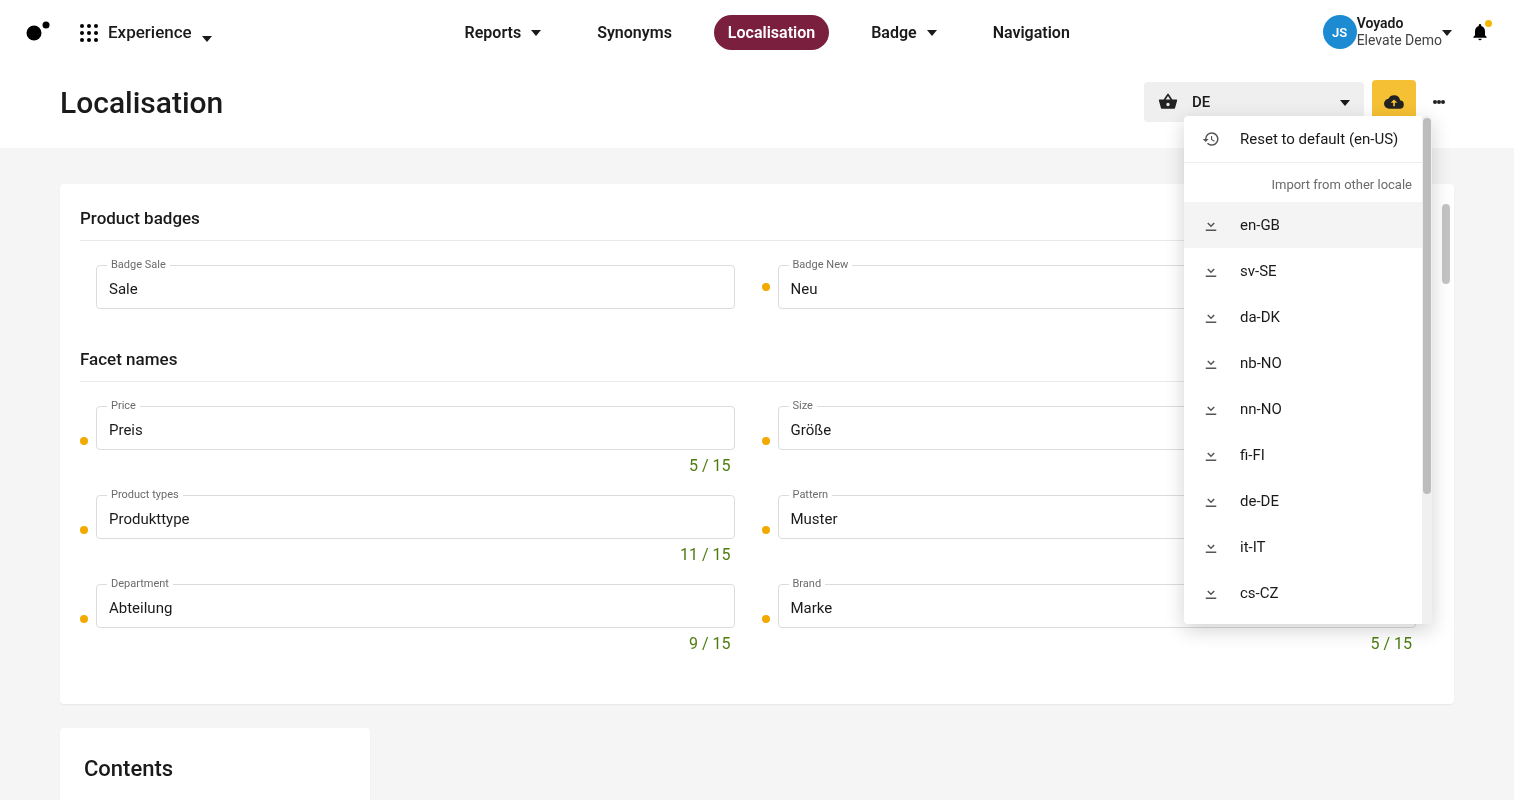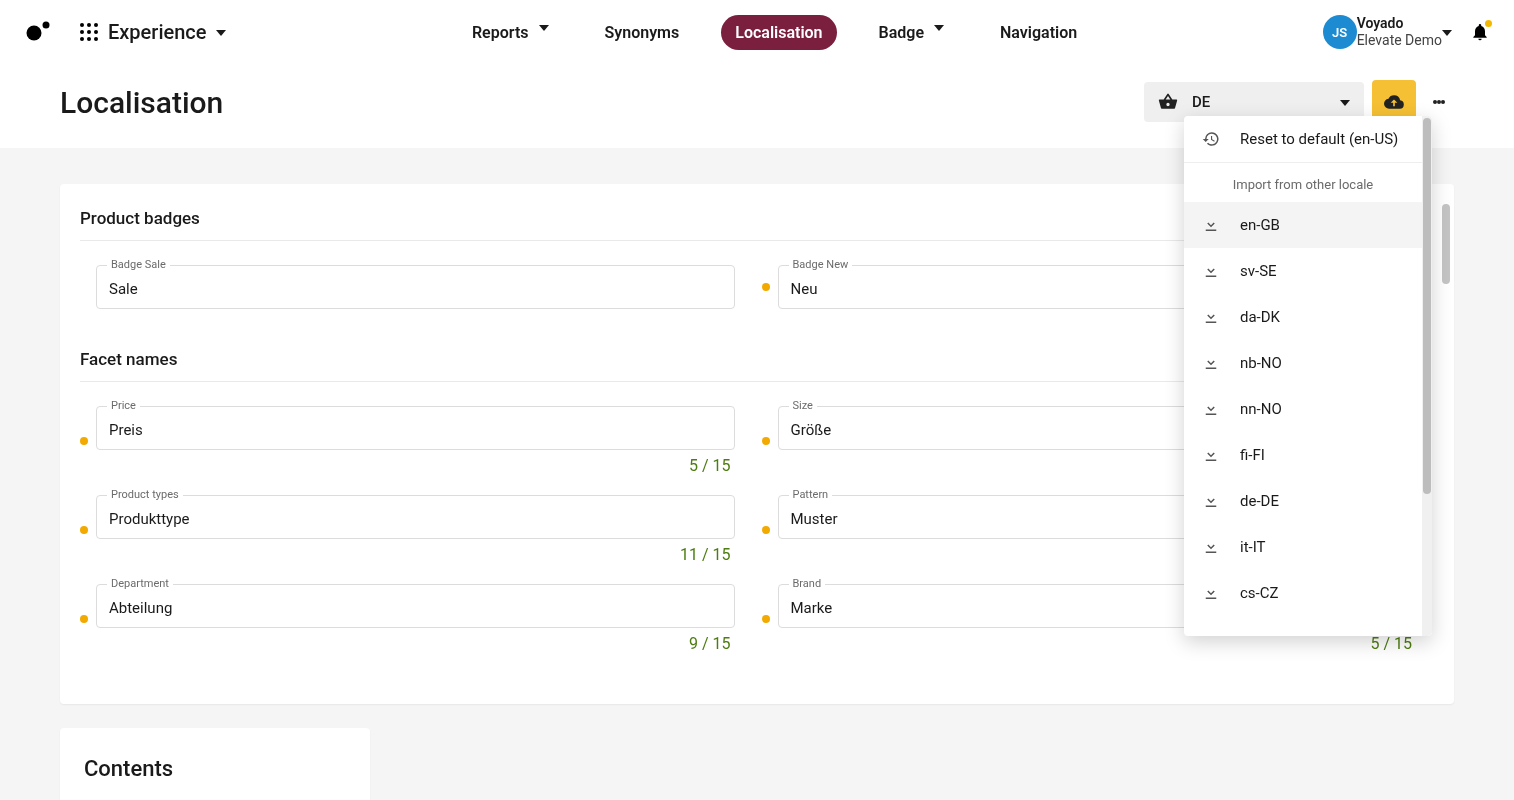--- a/index.html
+++ b/index.html
@@ -21,23 +21,23 @@
     gap: 16px;
   }
   .logo {
     width: 28px; height: 28px;
     margin-right: 12px;
     position: relative;
   }
   .logo svg { width: 100%; height: 100%; }
   .app-menu {
     display: flex;
-    align-items: center;
+    align-items: flex-end;
     gap: 10px;
-    font-size: 20px;
+    font-size: 17px;
     font-weight: 500;
     cursor: pointer;
   }
   .apps-icon {
     display: grid;
     grid-template-columns: repeat(3, 4px);
     grid-template-rows: repeat(3, 4px);
     gap: 3px;
   }
   .apps-icon span {
@@ -51,21 +51,21 @@
     margin-top: 2px;
   }
   .nav-center {
     flex: 1;
     display: flex;
     justify-content: center;
     gap: 28px;
     align-items: center;
   }
   .nav-item {
-    display: flex; align-items: flex-start; gap: 10px;
+    display: flex; align-items: center; gap: 10px;
     font-size: 16px; font-weight: 600;
     padding: 8px 14px;
     border-radius: 999px;
     cursor: pointer;
   }
   .nav-item.active {
     background: #7a1f3d;
     color: #fff;
   }
   .nav-right {
@@ -242,21 +242,21 @@
     background: #fff;
     border-radius: 4px;
     box-shadow: 0 6px 20px rgba(0,0,0,0.18);
     z-index: 20;
     overflow: hidden;
     display:flex;
   }
   .dropdown-scroll{
     flex:1;
     overflow:hidden;
-    padding-bottom:20px;
+    padding-bottom:8px;
   }
   .dropdown-sb{
     width:10px;
     background:#f0f0f0;
     position:relative;
     border-top-right-radius:4px;
     border-bottom-right-radius:4px;
   }
   .dropdown-sb .thumb{
     position:absolute;
@@ -270,21 +270,21 @@
     display: flex; align-items: center; gap: 20px;
     padding: 14px 18px;
     font-size: 15px;
     cursor: pointer;
   }
   .dd-item.hover { background: #f4f4f4; }
   .dd-item .dd-icon { width: 18px; height: 18px; color: #555; }
   .dd-item .dd-icon svg { width: 100%; height: 100%; fill: currentColor; }
   .dd-divider { height: 1px; background: #eee; }
   .dd-header {
-    font-size: 13px; color: #6b6b6b; text-align: center;
+    font-size: 13px; color: #6b6b6b; text-align: right;
     padding: 14px 10px 10px 10px;
   }
 </style>
 </head>
 <body>
 
 <div class="topnav">
   <div class="logo">
     <svg viewBox="0 0 28 28">
         <circle cx="10" cy="15" r="7.5" fill="#000"></circle>

